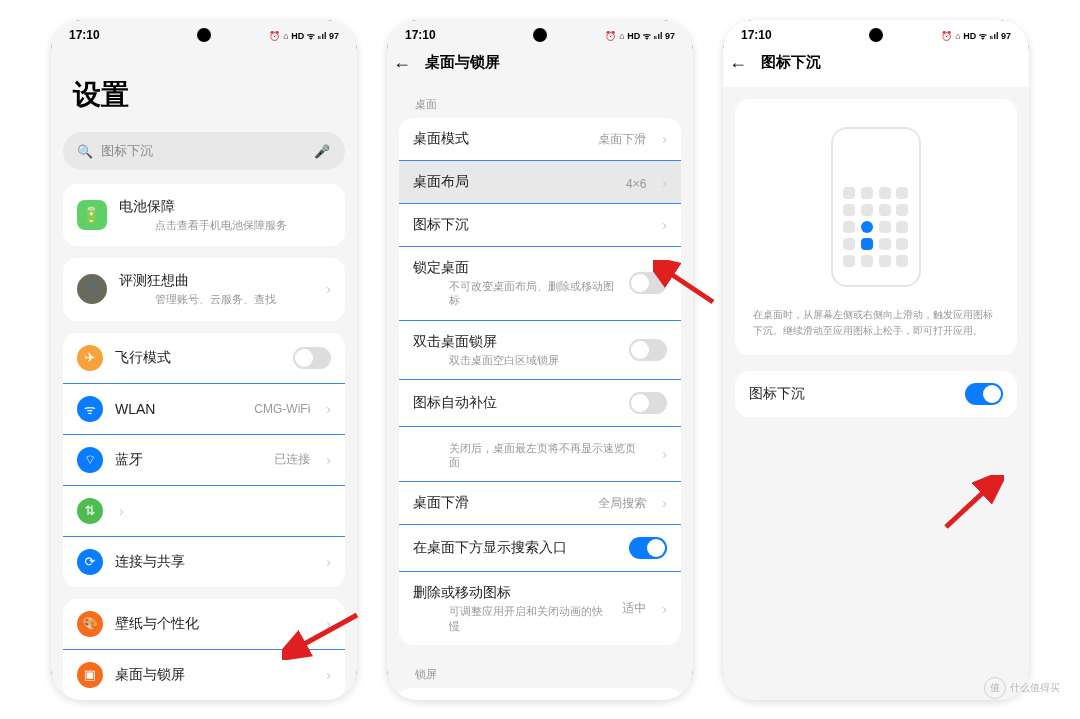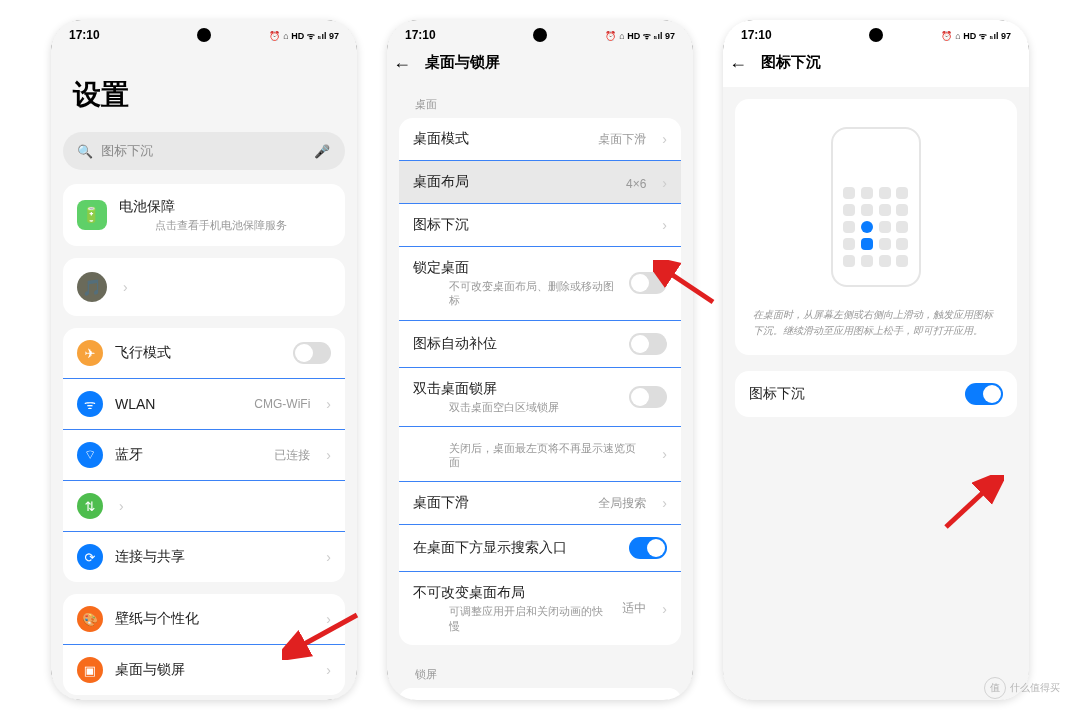--- a/index.html
+++ b/index.html
@@ -193,21 +193,20 @@
       border-radius: 4px;
     }
     .mock-dot.blue { background: #0a7cff; }
     .mock-dot.circle { border-radius: 50%; }
     .illus-caption {
       font-size: 10px;
       color: #999;
       line-height: 1.6;
       text-align: left;
       padding: 0 4px;
-      font-style: italic;
     }
     .arrow {
       position: absolute;
       z-index: 200;
     }
     .watermark {
       position: fixed;
       bottom: 20px;
       right: 20px;
       opacity: 0.6;
@@ -251,20 +250,24 @@
           <div class="icon-square" style="background:#5fd068">🔋</div>
           <div class="row-text">
             <div class="row-label">电池保障</div>
             <div class="row-sub">点击查看手机电池保障服务</div>
           </div>
         </div>
       </div>
       <div class="card">
         <div class="row tall">
           <div class="avatar">🎵</div>
+          <div class="row-text">
+            <div class="row-label">评测狂想曲</div>
+            <div class="row-sub">管理账号、云服务、查找</div>
+          </div>
           <span class="chevron">›</span>
         </div>
       </div>
       <div class="card">
         <div class="row">
           <div class="icon-circle" style="background:#f7a23b">✈</div>
           <div class="row-text">
               <div class="row-label">飞行模式</div>
             </div>
           <div class="toggle off"></div>
@@ -361,53 +364,53 @@
         </div>
         <div class="row">
           <div class="row-text">
             <div class="row-label">锁定桌面</div>
             <div class="row-sub">不可改变桌面布局、删除或移动图标</div>
           </div>
           <div class="toggle off"></div>
         </div>
         <div class="row">
           <div class="row-text">
-              <div class="row-label">图标自动补位</div>
-            </div>
-          <div class="toggle off"></div>
-        </div>
-        <div class="row">
-          <div class="row-text">
             <div class="row-label">双击桌面锁屏</div>
             <div class="row-sub">双击桌面空白区域锁屏</div>
           </div>
           <div class="toggle off"></div>
         </div>
         <div class="row">
           <div class="row-text">
+              <div class="row-label">图标自动补位</div>
+            </div>
+          <div class="toggle off"></div>
+        </div>
+        <div class="row">
+          <div class="row-text">
             <div class="row-sub">关闭后，桌面最左页将不再显示速览页面</div>
           </div>
           <span class="chevron">›</span>
         </div>
         <div class="row">
           <div class="row-text">
               <div class="row-label">桌面下滑</div>
             </div>
           <span class="row-value">全局搜索</span>
           <span class="chevron">›</span>
         </div>
         <div class="row">
           <div class="row-text">
               <div class="row-label">在桌面下方显示搜索入口</div>
             </div>
           <div class="toggle on"></div>
         </div>
         <div class="row">
           <div class="row-text">
-            <div class="row-label">不可改变桌面布局</div>
+            <div class="row-label">删除或移动图标</div>
             <div class="row-sub">可调整应用开启和关闭动画的快慢</div>
           </div>
           <span class="row-value">适中</span>
           <span class="chevron">›</span>
         </div>
       </div>
       <div class="section-label">锁屏</div>
       <div class="card">
         <div class="row">
           

